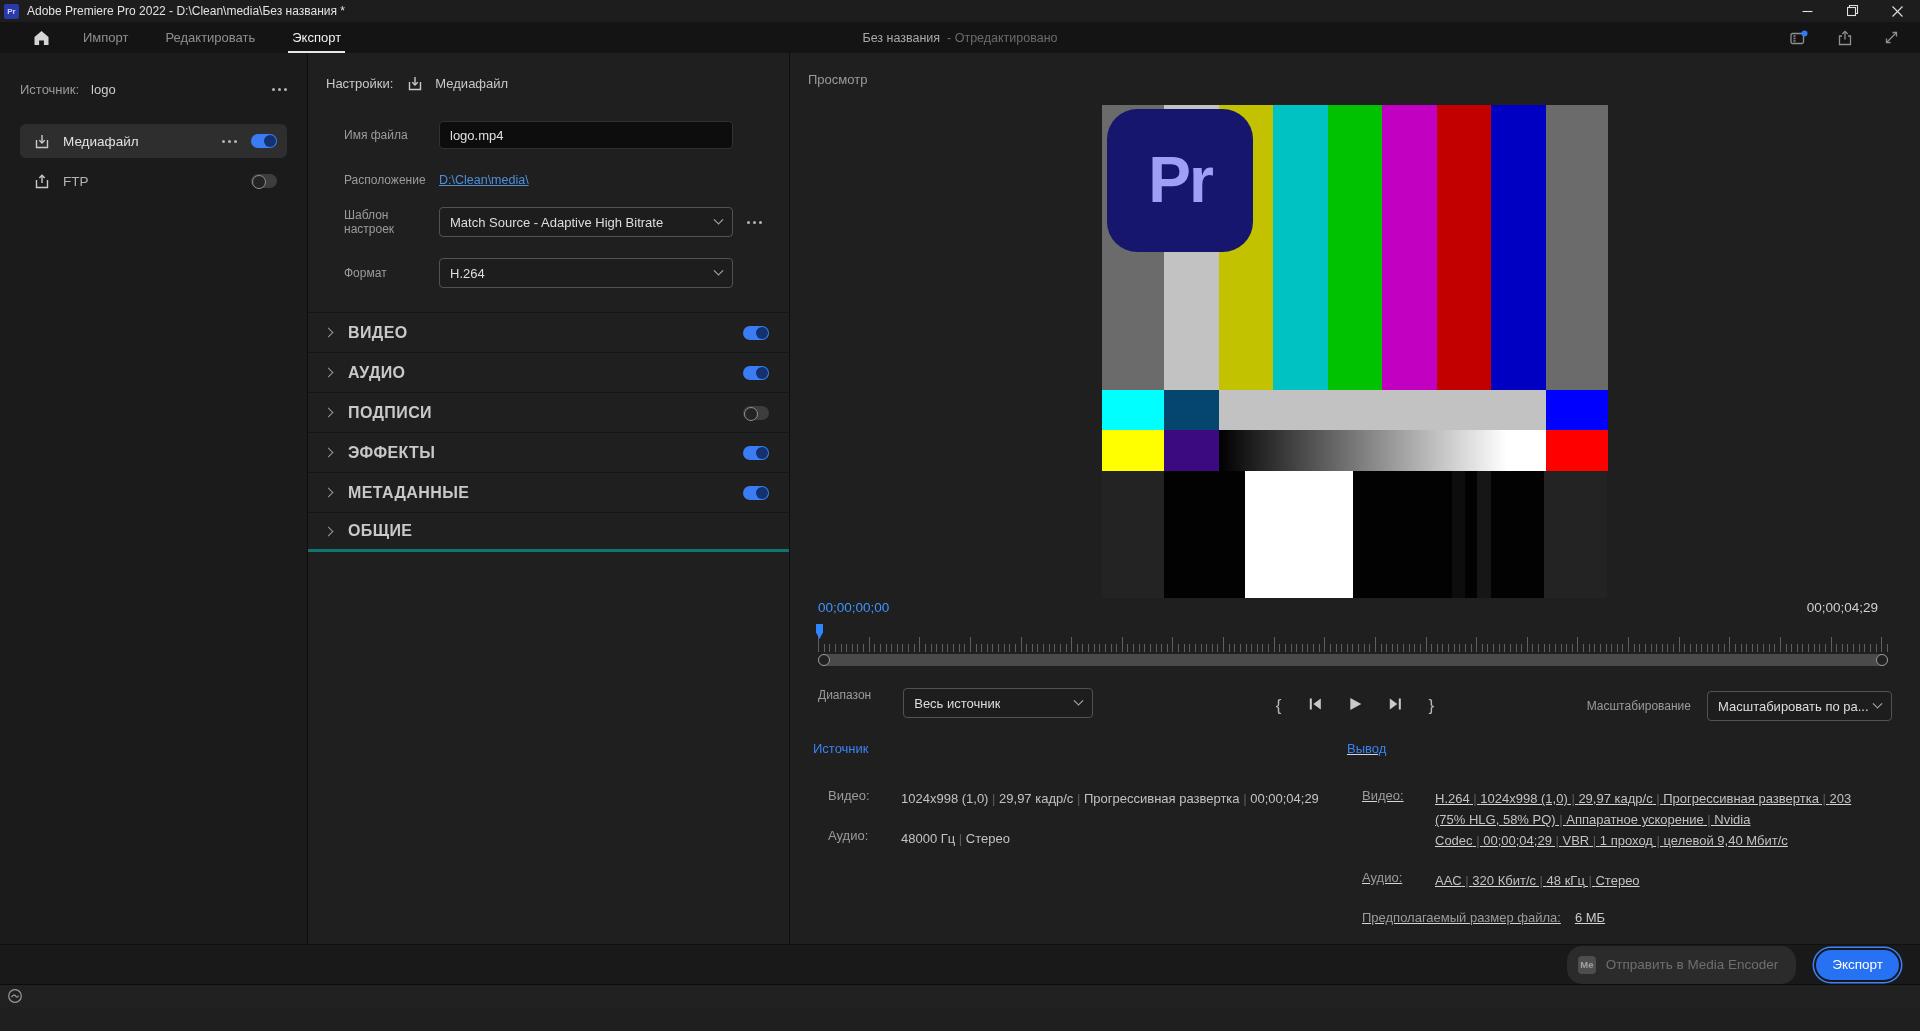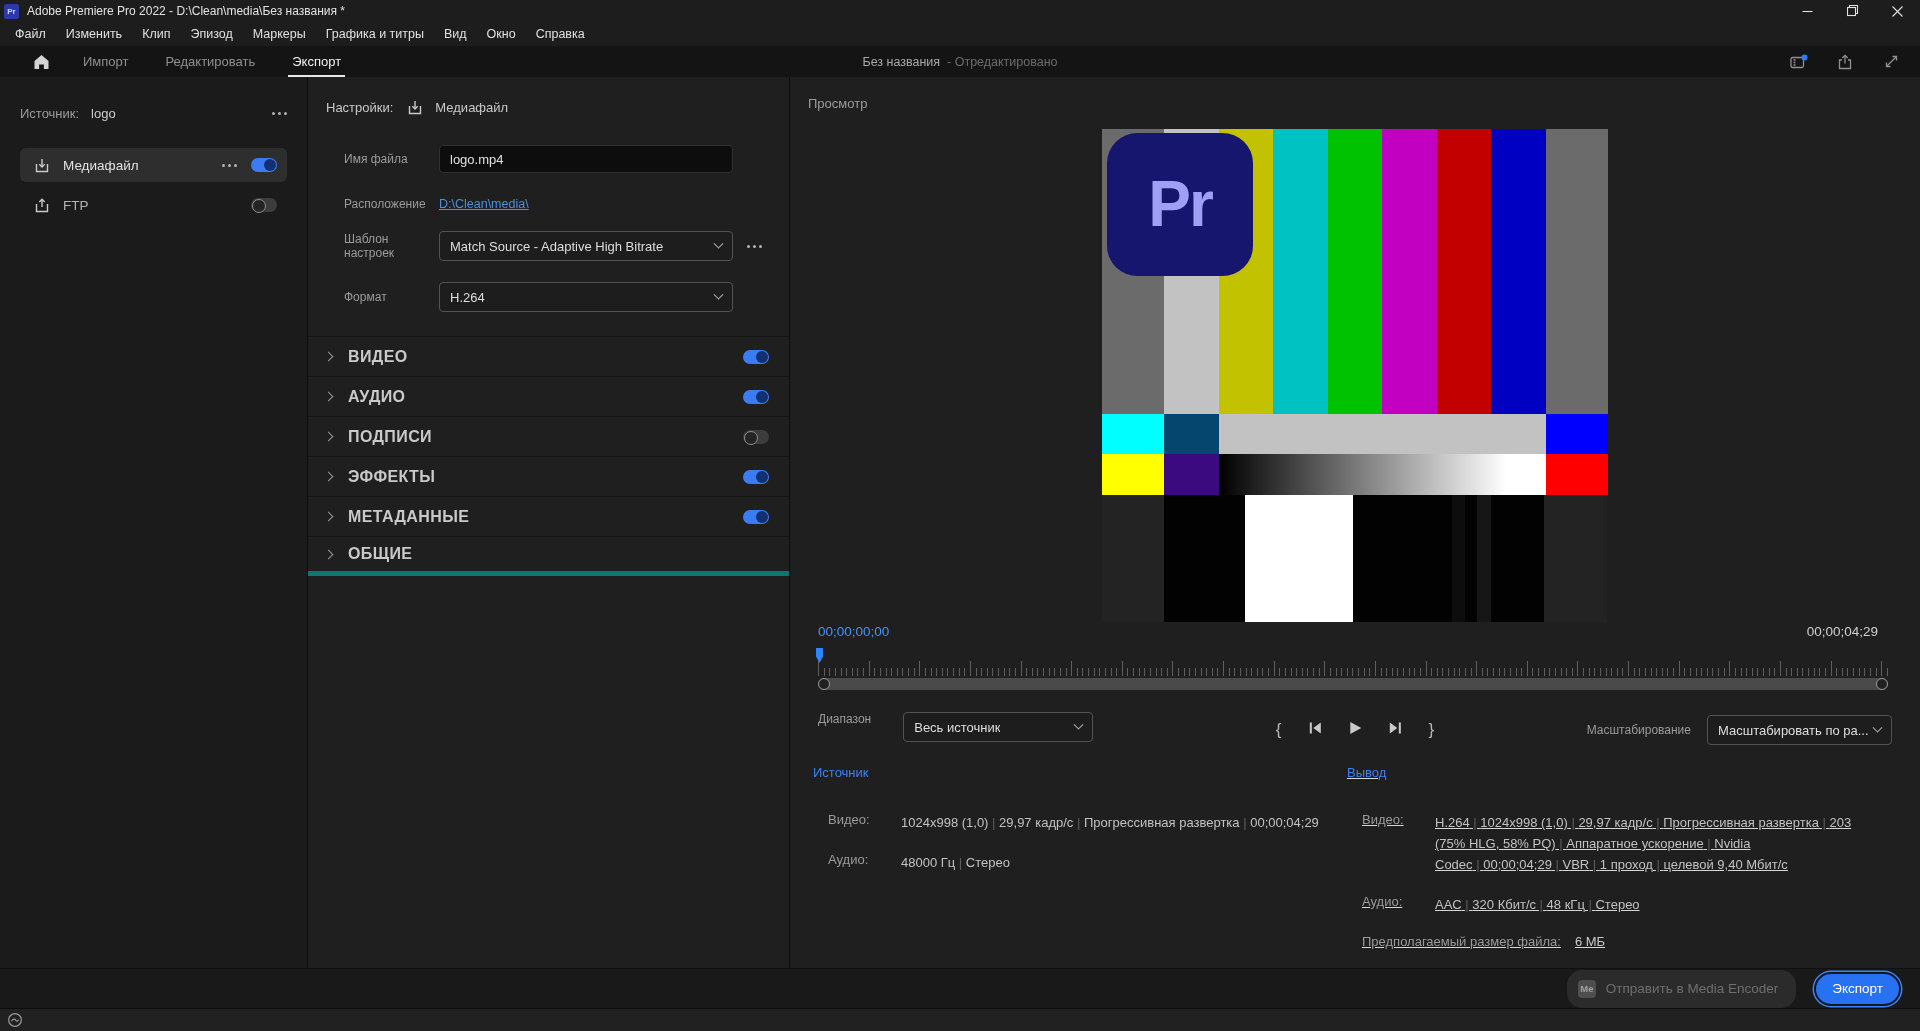--- a/index.html
+++ b/index.html
@@ -69,21 +69,21 @@
     color:#e0e0e0; font-size:13px; font-family:"Liberation Sans",sans-serif; padding:0 10px; }
   .link { font-size:12.5px; color:#4e8fdb; text-decoration:underline; }
   .dropdown { width:294px; height:30px; border:1px solid #525252; border-radius:4px; background:#1d1d1d;
     display:flex; align-items:center; padding:0 10px; }
   .dropdown .dval { font-size:13px; color:#dedede; white-space:nowrap; overflow:hidden; }
   .chev-down { width:7px; height:7px; border-right:1.5px solid #b5b5b5; border-bottom:1.5px solid #b5b5b5;
     transform:rotate(45deg) translate(-2px,-2px); margin-left:auto; flex:none; }
   .field .dots { margin-left:14px; }
   .sections { margin-top:24px; }
   .section-row { height:40px; border-top:1px solid #161616; display:flex; align-items:center; padding:0 20px 0 17px; }
-  .section-row:last-child { border-bottom:5px solid #0f766e; }
+  .section-row:last-child { border-bottom:3px solid #0f766e; }
   .chev-right { width:7px; height:7px; border-right:1.6px solid #9a9a9a; border-top:1.6px solid #9a9a9a;
     transform:rotate(45deg); flex:none; }
   .section-label { font-size:16px; font-weight:bold; letter-spacing:.4px; color:#c9c9c9; margin-left:16px; }
   
   .pv-title { position:absolute; left:18px; top:19px; font-size:13px; color:#9b9b9b; }
   .smpte { position:absolute; left:312px; top:52px; width:506px; height:493px; }
   .pat-row { display:flex; width:100%; }
   .pat-row div { height:100%; }
   .pr-logo { position:absolute; left:1%; top:0.8%; width:28.9%; height:29%; background:#16166e; border-radius:21%;
     display:flex; align-items:center; justify-content:center; color:#9f9ff5; font-weight:bold; font-size:64px; letter-spacing:-2px; }
@@ -156,31 +156,20 @@
           </svg>
       </div>
       <div class="win-btn">
         <svg width="11" height="11">
             <path d="M0.5 0.5l10 10M10.5 0.5l-10 10"></path>
           </svg>
       </div>
     </div>
   </div>
 
-  <div class="menubar">
-    <span class="menu-item">Файл</span>
-    <span class="menu-item">Изменить</span>
-    <span class="menu-item">Клип</span>
-    <span class="menu-item">Эпизод</span>
-    <span class="menu-item">Маркеры</span>
-    <span class="menu-item">Графика и титры</span>
-    <span class="menu-item">Вид</span>
-    <span class="menu-item">Окно</span>
-    <span class="menu-item">Справка</span>
-  </div>
 
   <div class="toolbar">
     <div class="home">
       <svg width="17" height="16">
           <path d="M8.5 1l7 6v8h-4.6v-4.5H6.1V15H1.5V7z" fill="#d4d4d4"></path>
         </svg>
     </div>
     <div class="tab">
         <span>Импорт</span>
       </div>

